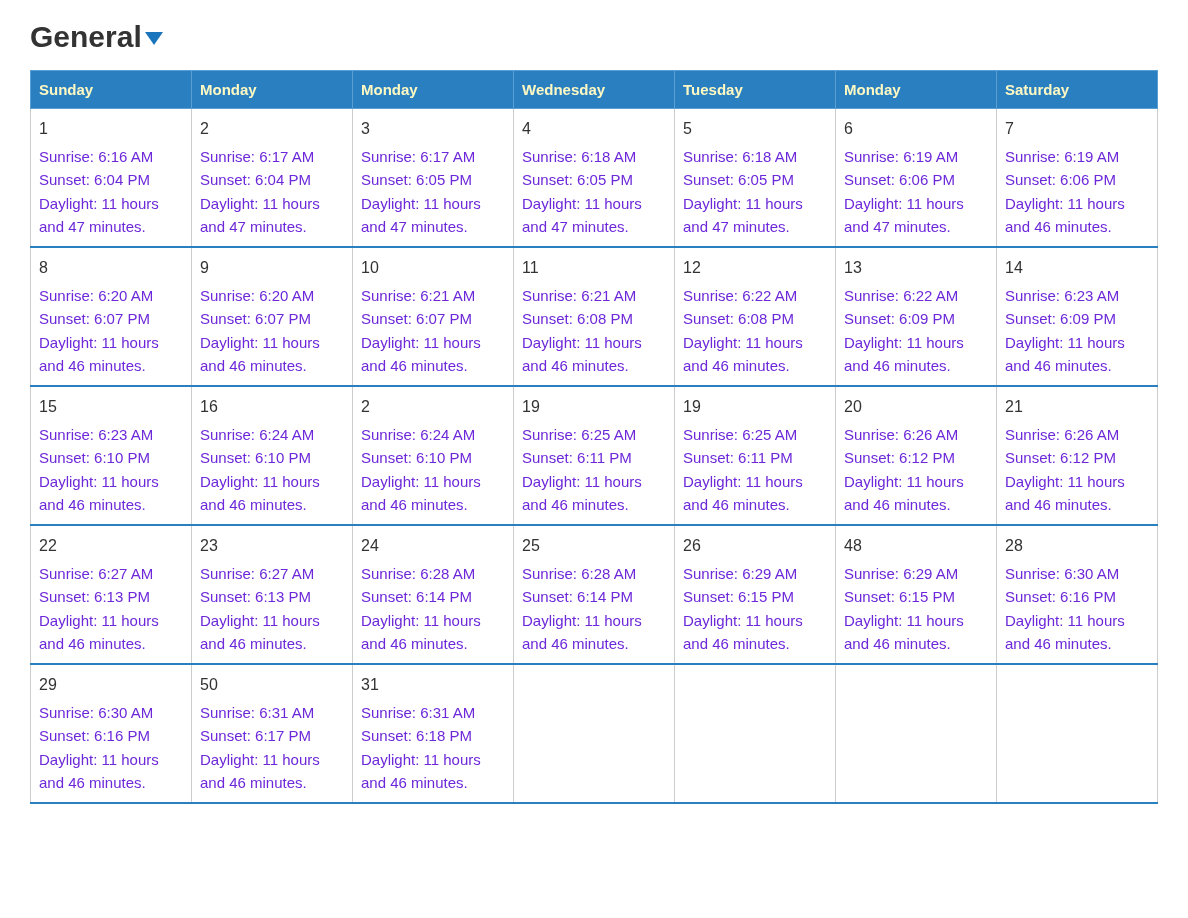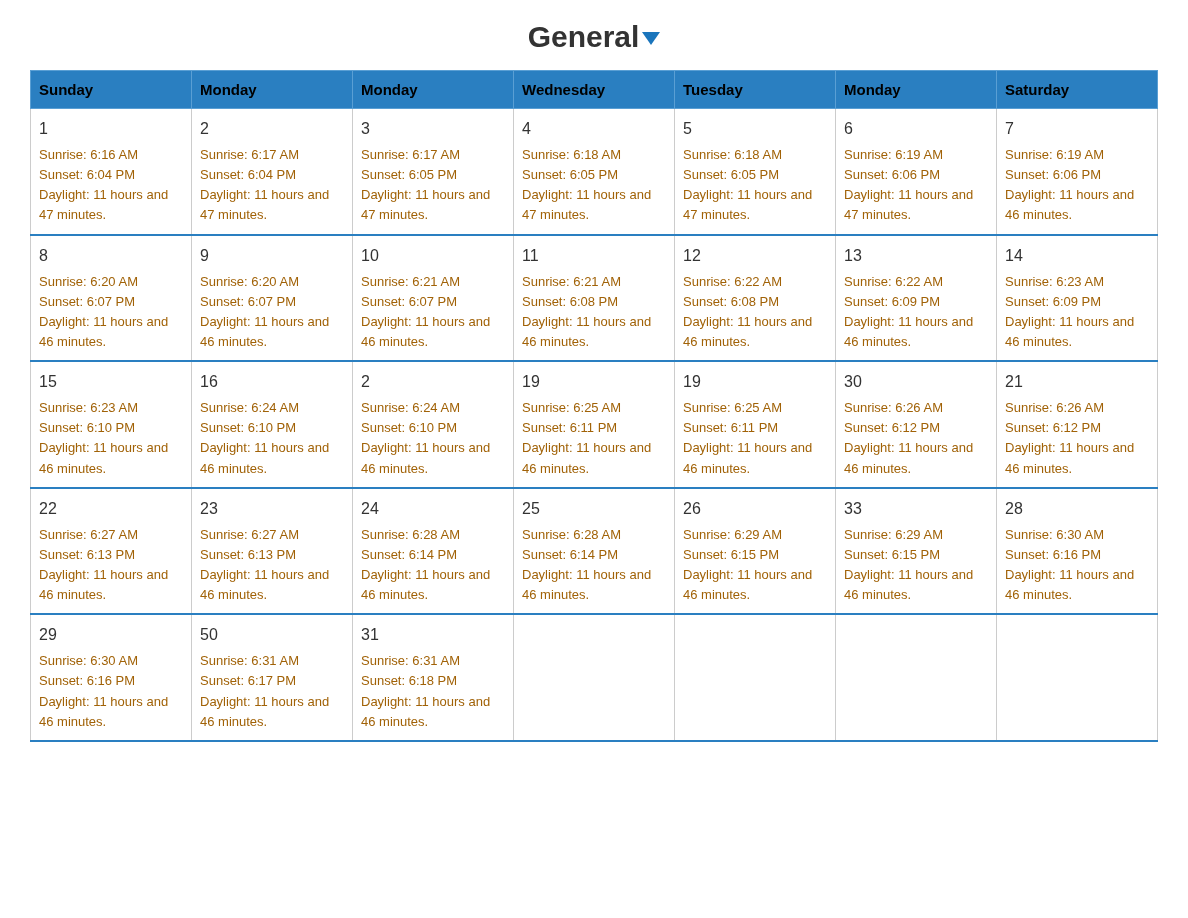--- a/index.html
+++ b/index.html
@@ -5,21 +5,21 @@
     * { box-sizing: border-box; margin: 0; padding: 0; }
     body {
       font-family: Arial, sans-serif;
       background: #fff;
       padding: 20px 30px;
       width: 1188px;
       min-height: 918px;
     }
     .header {
       display: flex;
-      justify-content: center;
+      justify-content: flex-start;
       align-items: flex-start;
       margin-bottom: 20px;
     }
     .title-section {
       text-align: right;
     }
     .month-title {
       font-size: 52px;
       font-weight: normal;
       color: #222;
@@ -30,21 +30,21 @@
       color: #444;
       margin-top: 4px;
     }
     .calendar-table {
       width: 100%;
       border-collapse: collapse;
       table-layout: fixed;
     }
     .calendar-table thead tr th {
       background: #2a7fc1;
-      color: #000000;
+      color: #fef9c3;
       font-size: 15px;
       font-weight: bold;
       padding: 10px 8px;
       text-align: left;
       border: 1px solid #5a9fd4;
     }
     .calendar-table tbody tr td {
       vertical-align: top;
       padding: 8px;
       border: 1px solid #ccc;
@@ -53,22 +53,22 @@
       line-height: 1.5;
       height: 110px;
     }
     .calendar-table tbody tr td .day-num {
       font-size: 16px;
       font-weight: normal;
       display: block;
       margin-bottom: 4px;
     }
     .calendar-table tbody tr td .day-info {
-      font-size: 13px;
-      color: #a16207;
+      font-size: 15px;
+      color: #6d28d9;
       line-height: 1.55;
     }
     .calendar-table tbody tr td.empty {
       background: #fff;
     }
     .calendar-table tbody tr {
       border-bottom: 2px solid #2a7fc1;
     }
     
     .logo-container {
@@ -207,21 +207,21 @@
       </td>
         <td>
         <span class="day-num">19</span>
         <span class="day-info">Sunrise: 6:25 AM<br>Sunset: 6:11 PM<br>Daylight: 11 hours and 46 minutes.</span>
       </td>
         <td>
         <span class="day-num">19</span>
         <span class="day-info">Sunrise: 6:25 AM<br>Sunset: 6:11 PM<br>Daylight: 11 hours and 46 minutes.</span>
       </td>
         <td>
-        <span class="day-num">30</span>
+        <span class="day-num">20</span>
         <span class="day-info">Sunrise: 6:26 AM<br>Sunset: 6:12 PM<br>Daylight: 11 hours and 46 minutes.</span>
       </td>
         <td>
         <span class="day-num">21</span>
         <span class="day-info">Sunrise: 6:26 AM<br>Sunset: 6:12 PM<br>Daylight: 11 hours and 46 minutes.</span>
       </td>
       </tr>
       <tr>
         <td>
         <span class="day-num">22</span>
@@ -237,21 +237,21 @@
       </td>
         <td>
         <span class="day-num">25</span>
         <span class="day-info">Sunrise: 6:28 AM<br>Sunset: 6:14 PM<br>Daylight: 11 hours and 46 minutes.</span>
       </td>
         <td>
         <span class="day-num">26</span>
         <span class="day-info">Sunrise: 6:29 AM<br>Sunset: 6:15 PM<br>Daylight: 11 hours and 46 minutes.</span>
       </td>
         <td>
-        <span class="day-num">33</span>
+        <span class="day-num">48</span>
         <span class="day-info">Sunrise: 6:29 AM<br>Sunset: 6:15 PM<br>Daylight: 11 hours and 46 minutes.</span>
       </td>
         <td>
         <span class="day-num">28</span>
         <span class="day-info">Sunrise: 6:30 AM<br>Sunset: 6:16 PM<br>Daylight: 11 hours and 46 minutes.</span>
       </td>
       </tr>
       <tr>
         <td>
         <span class="day-num">29</span>

